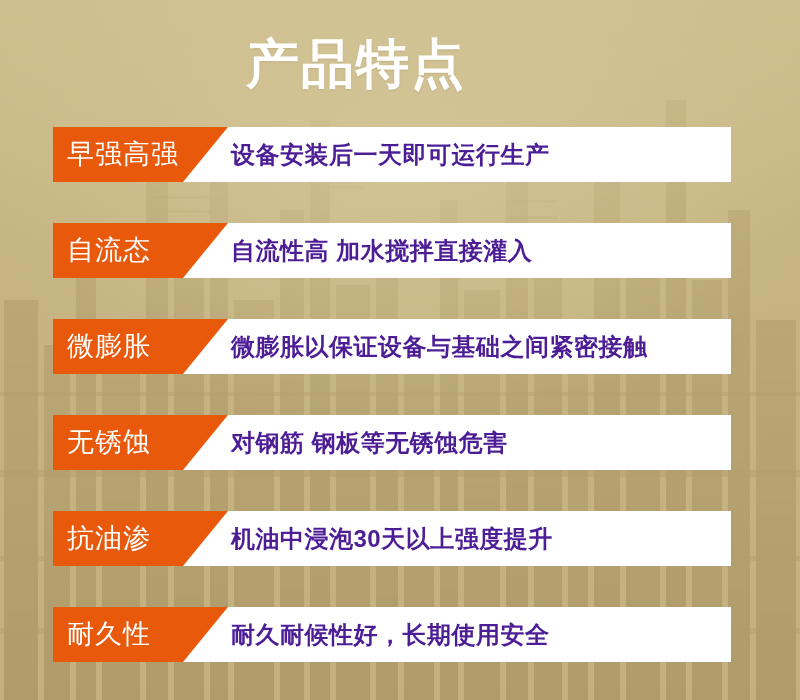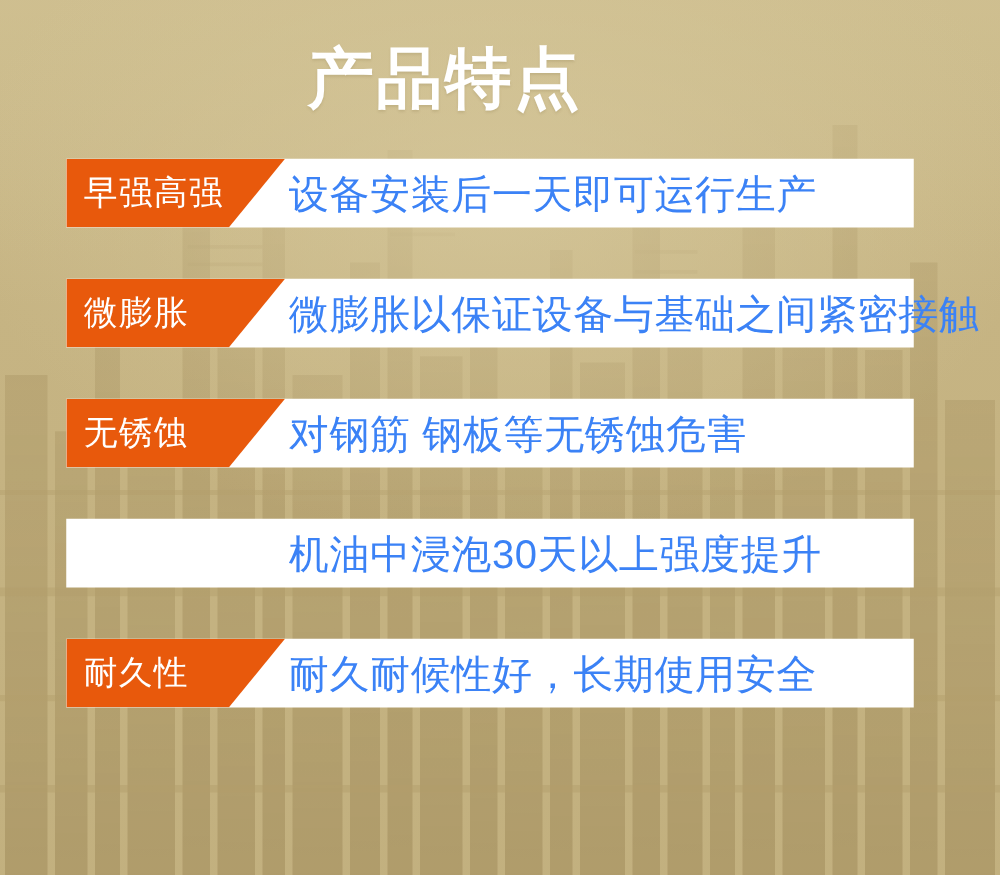--- a/index.html
+++ b/index.html
@@ -108,23 +108,23 @@
     position: absolute;
     left: 178px;
     top: 0;
     height: 55px;
     right: 0;
     display: flex;
     align-items: center;
     z-index: 1;
   }
   .feature-desc-text {
-    color: #3b82f6;
-    font-size: 32px;
-    font-weight: 400;
+    color: #4c1d95;
+    font-size: 24px;
+    font-weight: 700;
     letter-spacing: 0.5px;
     white-space: nowrap;
     line-height: 1;
   }
 </style>
 </head>
 <body>
 
 <div id="bg-layer"></div>
 
@@ -190,40 +190,51 @@
 
     <div class="feature-row">
       <div class="feature-tag">
         <span class="feature-tag-label">早强高强</span>
       </div>
       <div class="feature-desc">
         <span class="feature-desc-text">设备安装后一天即可运行生产</span>
       </div>
     </div>
 
+    <div class="feature-row">
+      <div class="feature-tag">
+        <span class="feature-tag-label">自流态</span>
+      </div>
+      <div class="feature-desc">
+        <span class="feature-desc-text">自流性高  加水搅拌直接灌入</span>
+      </div>
+    </div>
 
     <div class="feature-row">
       <div class="feature-tag">
         <span class="feature-tag-label">微膨胀</span>
       </div>
       <div class="feature-desc">
         <span class="feature-desc-text">微膨胀以保证设备与基础之间紧密接触</span>
       </div>
     </div>
 
     <div class="feature-row">
       <div class="feature-tag">
         <span class="feature-tag-label">无锈蚀</span>
       </div>
       <div class="feature-desc">
         <span class="feature-desc-text">对钢筋  钢板等无锈蚀危害</span>
       </div>
     </div>
 
     <div class="feature-row">
+      <div class="feature-tag">
+        <span class="feature-tag-label">抗油渗</span>
+      </div>
       <div class="feature-desc">
         <span class="feature-desc-text">机油中浸泡30天以上强度提升</span>
       </div>
     </div>
 
     <div class="feature-row">
       <div class="feature-tag">
         <span class="feature-tag-label">耐久性</span>
       </div>
       <div class="feature-desc">

